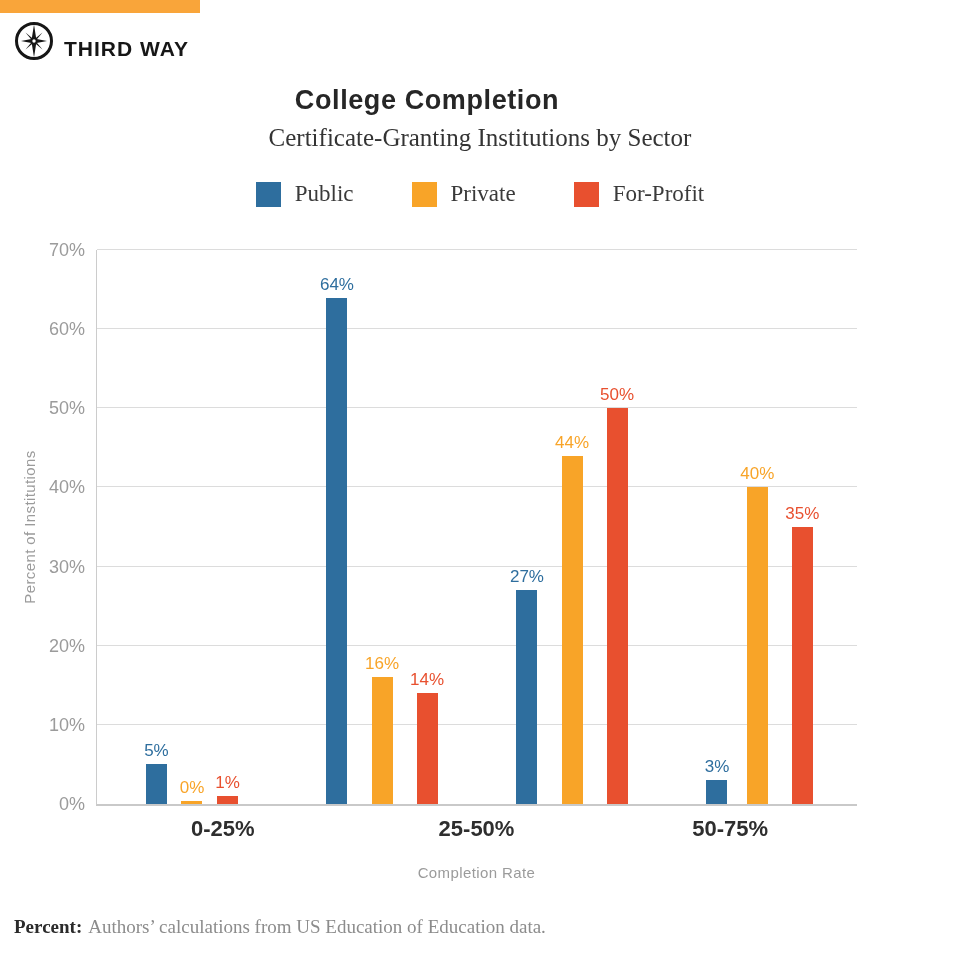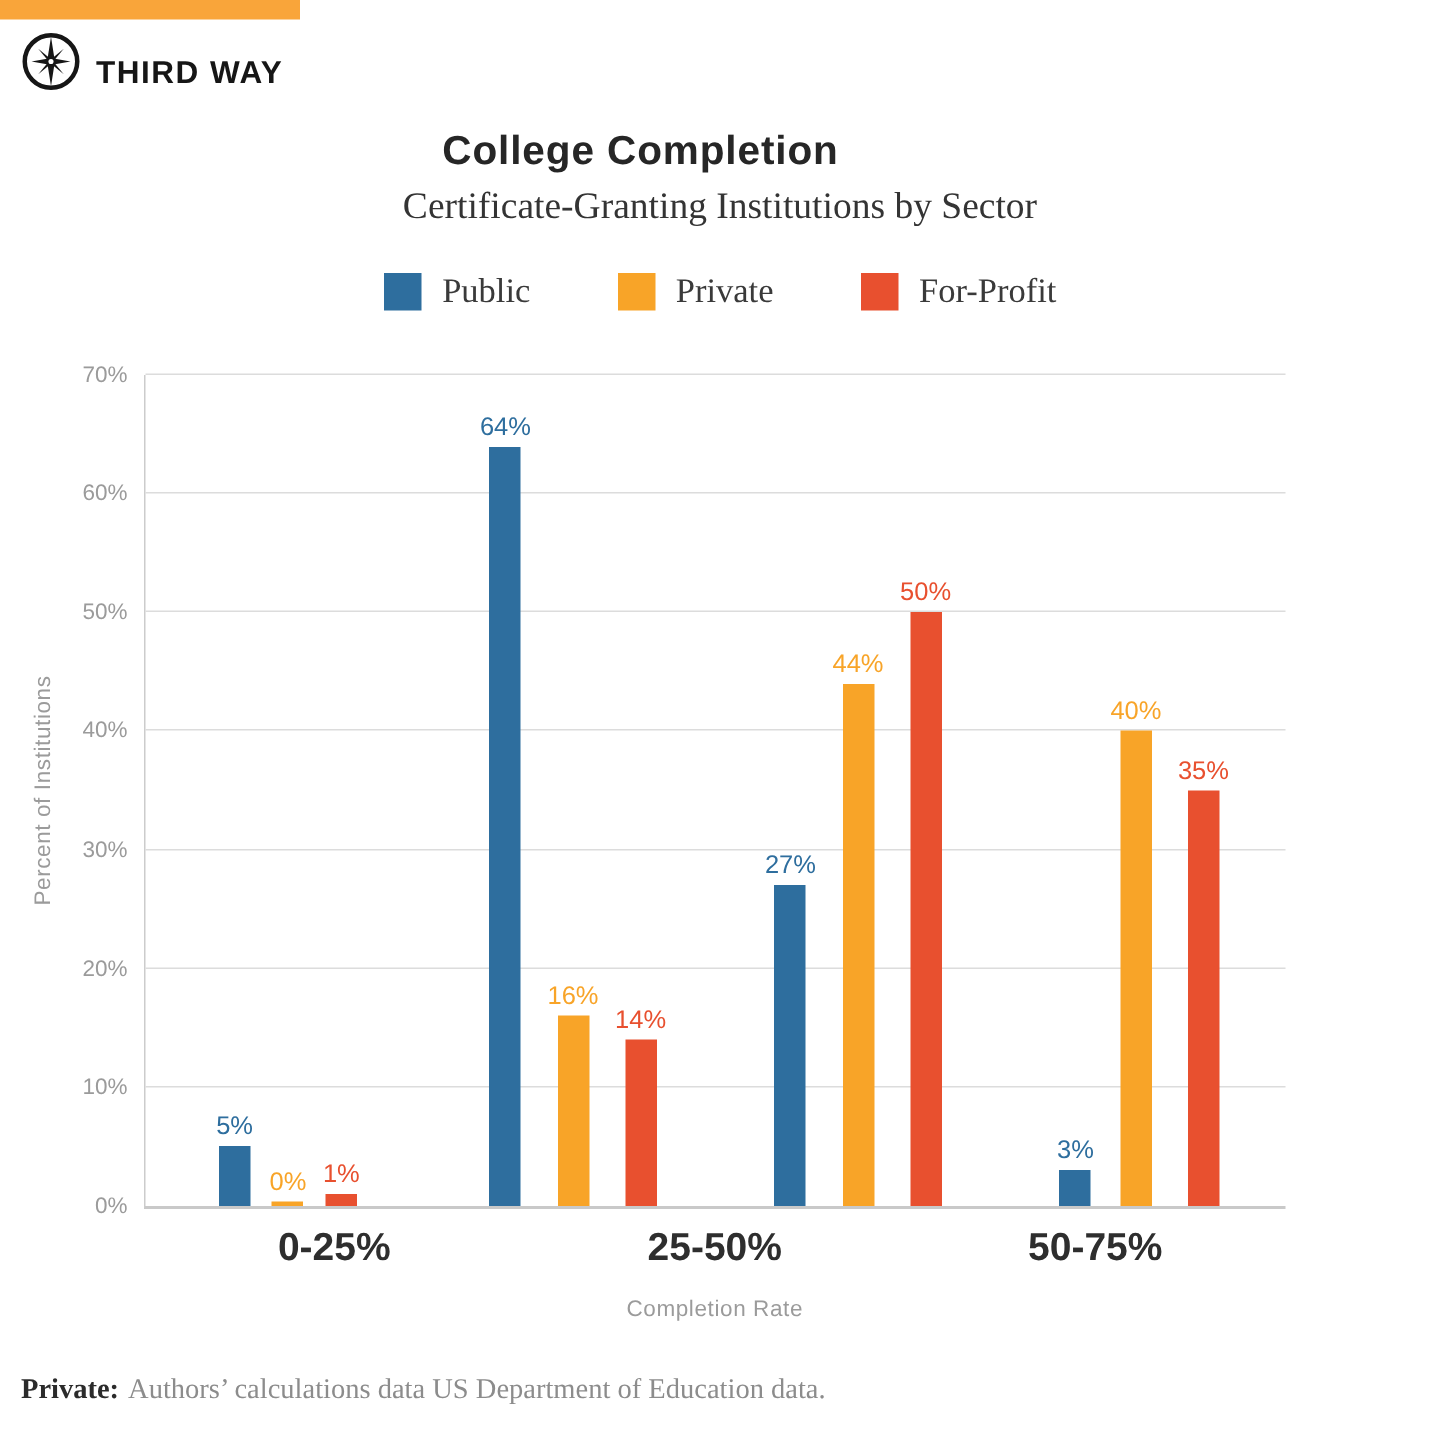--- a/index.html
+++ b/index.html
@@ -24,34 +24,34 @@
             justify-content:center; align-items:center; gap:58px; }
   .legend-item { display:flex; align-items:center; gap:14px; }
   .swatch { width:25px; height:25px; display:inline-block; }
   .legend-label { font-family:"Liberation Serif", serif; font-size:23px; color:#3a3a3a; }
 
   
   .chart { position:absolute; left:96px; top:250px; width:761px; height:556px;
            border-left:1px solid #cccccc; border-bottom:2px solid #c9c9c9; }
   .gridline { position:absolute; left:0; right:0; height:1px; background:#dcdcdc; }
   .ytick { position:absolute; right:calc(100% + 12px); transform:translateY(50%);
-           font-size:15px; color:#9b9b9b; white-space:nowrap; }
+           font-size:18px; color:#9b9b9b; white-space:nowrap; }
   .ylabel { position:absolute; left:-68px; top:50%; transform:translate(-50%,-50%) rotate(-90deg);
             transform-origin:center; font-size:15px; color:#9b9b9b; letter-spacing:0.4px;
             white-space:nowrap; }
   .groups { position:absolute; left:0; right:0; top:0; bottom:0; display:flex; }
   .group { flex:1 1 0; height:100%; display:flex; align-items:flex-end;
            justify-content:center; gap:11px; }
   .barwrap { height:100%; display:flex; flex-direction:column; align-items:center;
              justify-content:flex-end; }
   .barlabel { font-size:17px; font-weight:normal; margin-bottom:3px; white-space:nowrap; }
   .bar { width:21px; min-height:3px; }
 
   .xrow { position:absolute; left:96px; top:816px; width:761px; display:flex; }
-  .xcat { flex:1 1 0; text-align:center; font-size:26px; font-weight:bold; color:#2e2e2e; }
+  .xcat { flex:1 1 0; text-align:center; font-size:22px; font-weight:bold; color:#2e2e2e; }
   .xlabel { position:absolute; left:96px; top:864px; width:761px; text-align:center;
             font-size:15px; color:#9b9b9b; letter-spacing:0.4px; }
 
   
   .source { position:absolute; left:14px; top:916px; font-family:"Liberation Serif", serif;
             font-size:19px; color:#8c8c8c; }
   .source b { color:#2b2b2b; font-weight:bold; margin-right:6px; }
 </style>
 </head>
 <body>
@@ -170,16 +170,16 @@
     </div>
 
   <div class="xrow">
       <div class="xcat">0-25%</div>
       <div class="xcat">25-50%</div>
       <div class="xcat">50-75%</div>
     </div>
   <div class="xlabel">Completion Rate</div>
 
   <div class="source">
-    <b>Private:</b><span>Authors’ calculations data US Department of Education data.</span>
+    <b>Percent:</b><span>Authors’ calculations from US Education of Education data.</span>
   </div>
 
 </div>
 
 </body></html>

